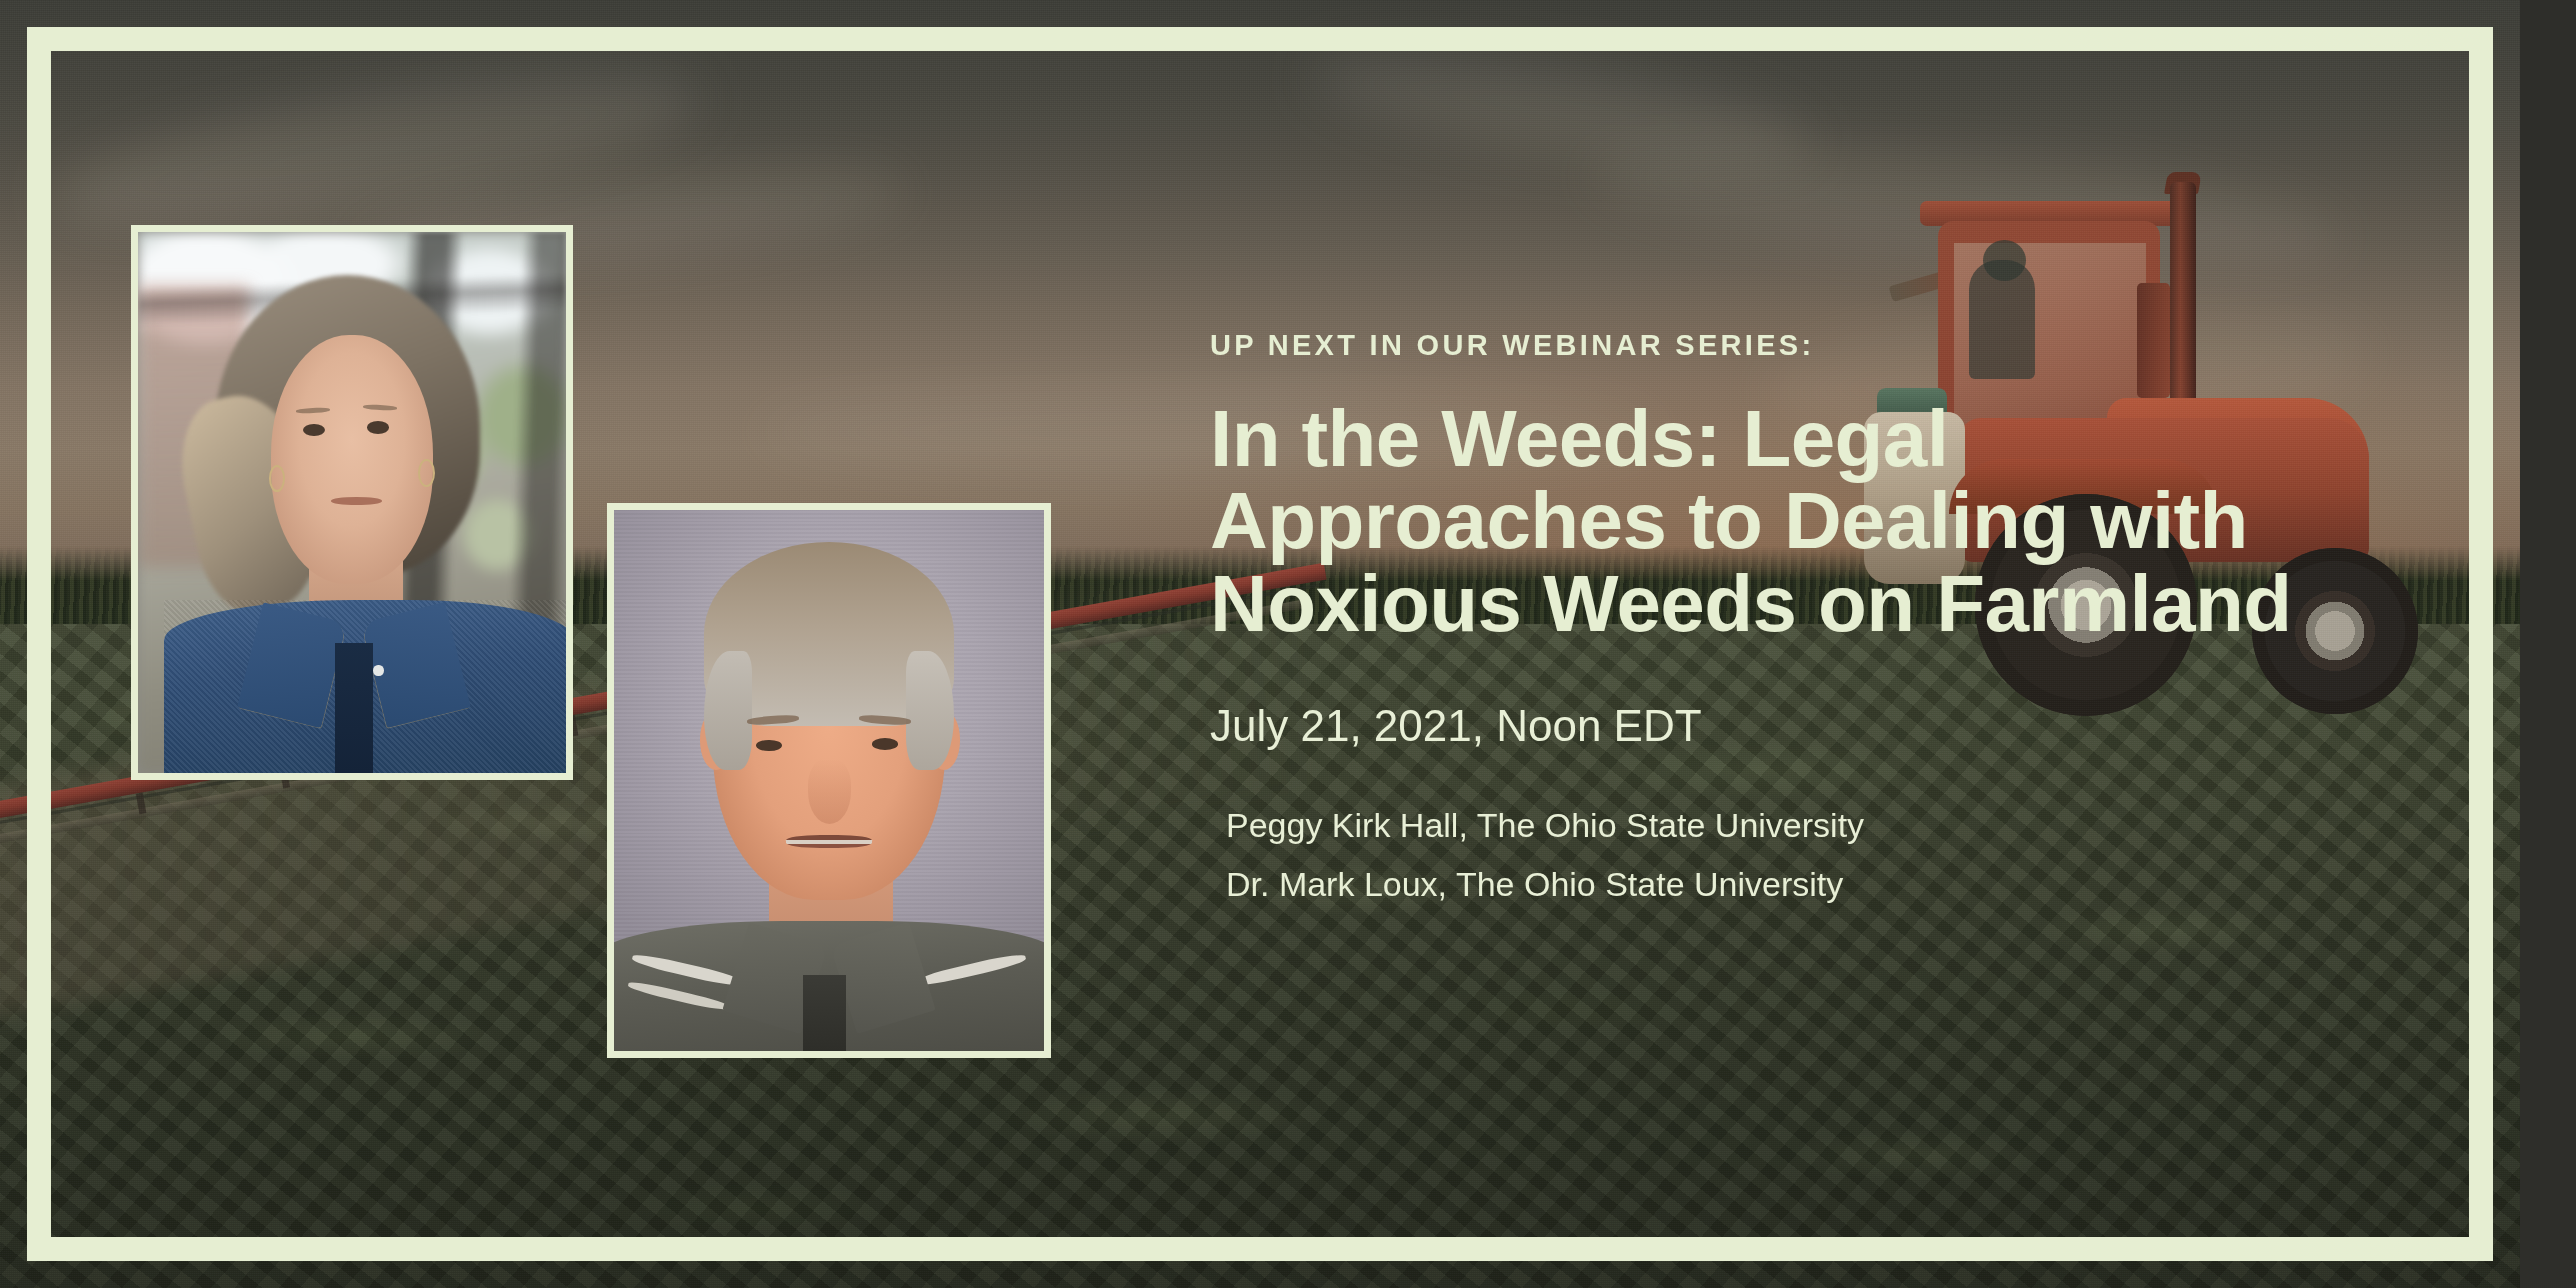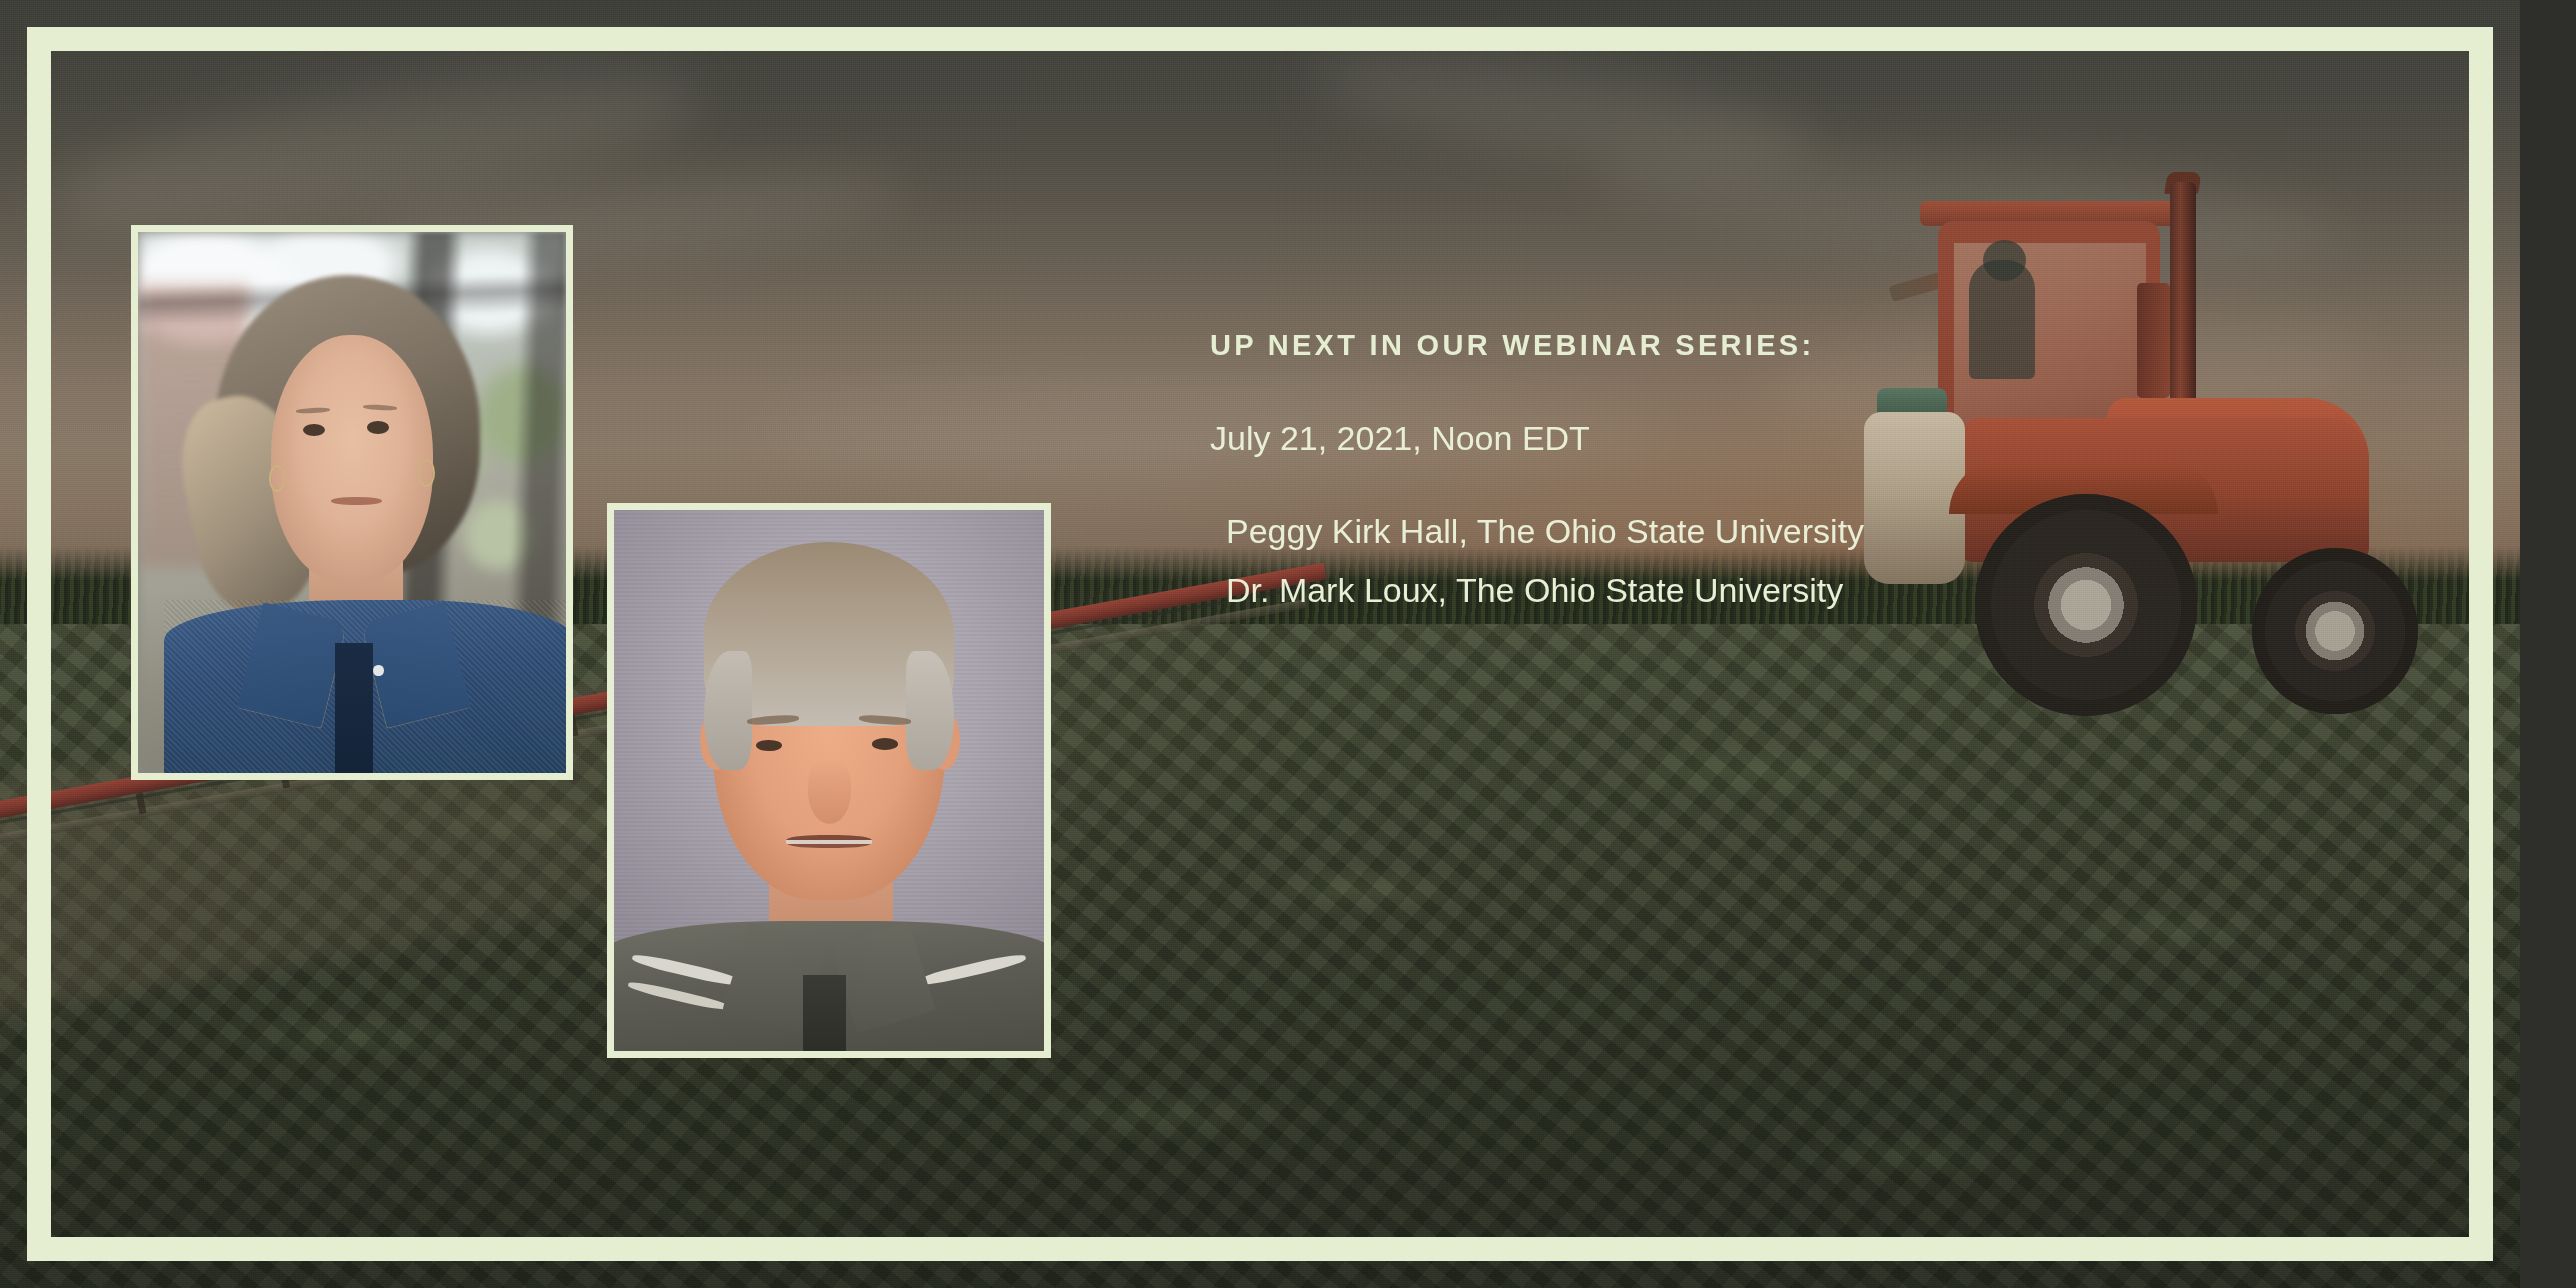--- a/index.html
+++ b/index.html
@@ -502,21 +502,21 @@
     color: #e6eed2;
     font-size: 80px;
     font-weight: 700;
     line-height: 1.03;
     letter-spacing: -0.6px;
     margin: 0;
     max-width: 1200px;
   }
   .datetime {
     color: #e8efd6;
-    font-size: 34px;
+    font-size: 44px;
     font-weight: 400;
     line-height: 1.2;
     margin: 55px 0 0 0;
   }
   .speakers {
     margin: 51px 0 0 0;
   }
   .speaker {
     color: #e8efd6;
     font-size: 34px;
@@ -634,20 +634,21 @@
       <div class="mark-polo-pipe-l2"></div>
       <div class="mark-polo-pipe-r"></div>
       <div class="mark-collar-l"></div>
       <div class="mark-collar-r"></div>
       <div class="mark-placket"></div>
     </div>
   </div>
 
   <div class="text-block">
     <p class="eyebrow">UP NEXT IN OUR WEBINAR SERIES:</p>
+    <h1 class="headline">In the Weeds: Legal Approaches to Dealing with Noxious Weeds on Farmland</h1>
     <p class="datetime">July 21, 2021, Noon EDT</p>
     <div class="speakers">
       <p class="speaker">Peggy Kirk Hall, The Ohio State University</p>
       <p class="speaker">Dr. Mark Loux, The Ohio State University</p>
     </div>
   </div>
 
 </div>
 
 

